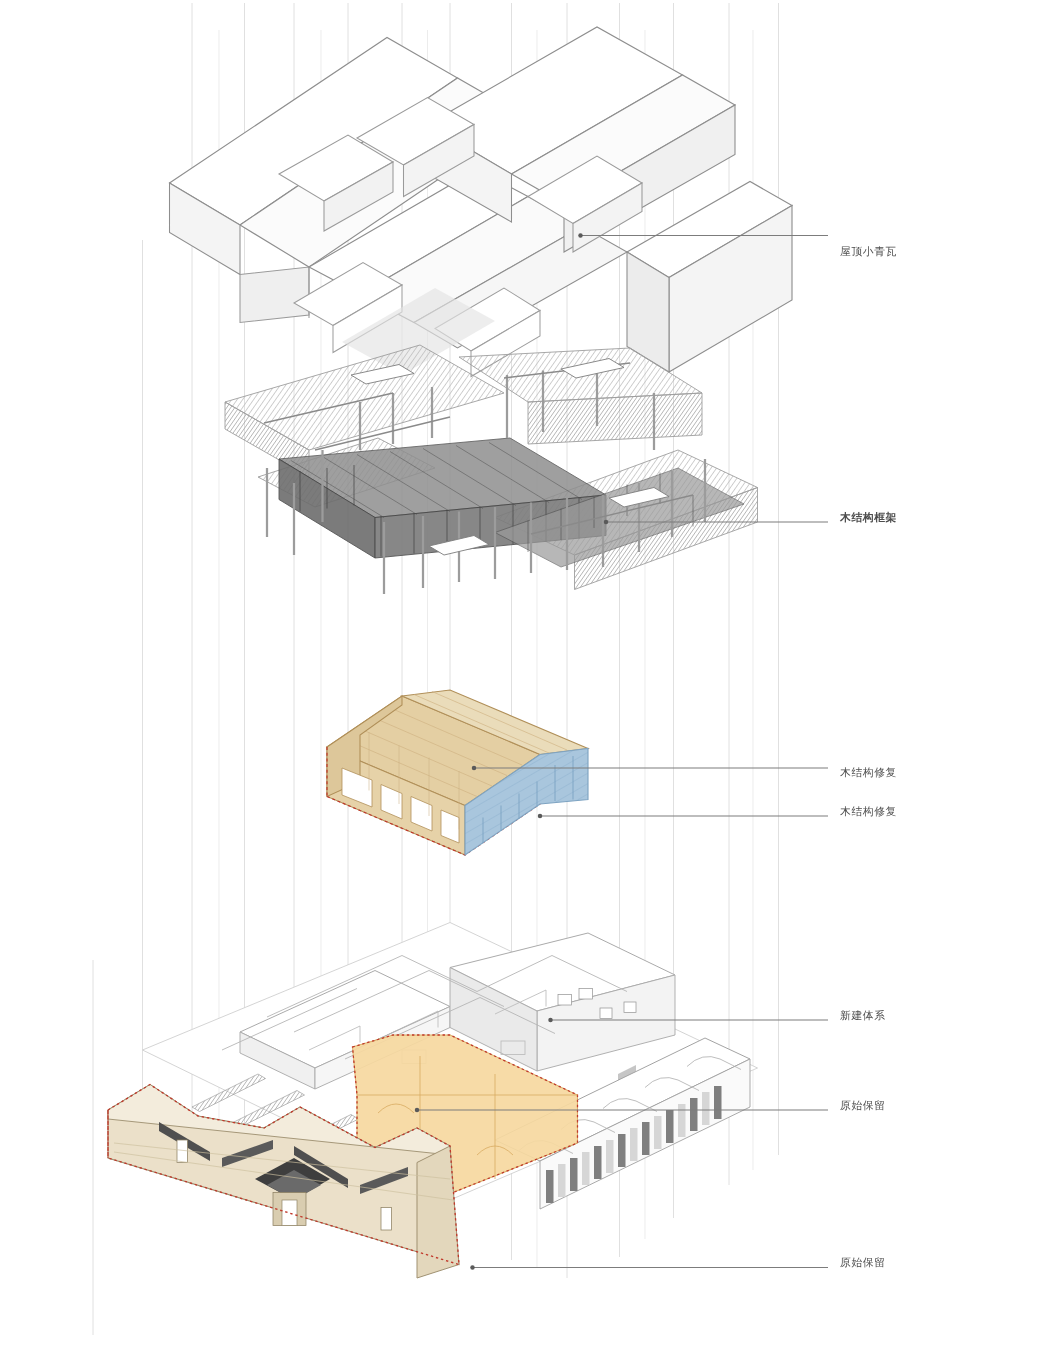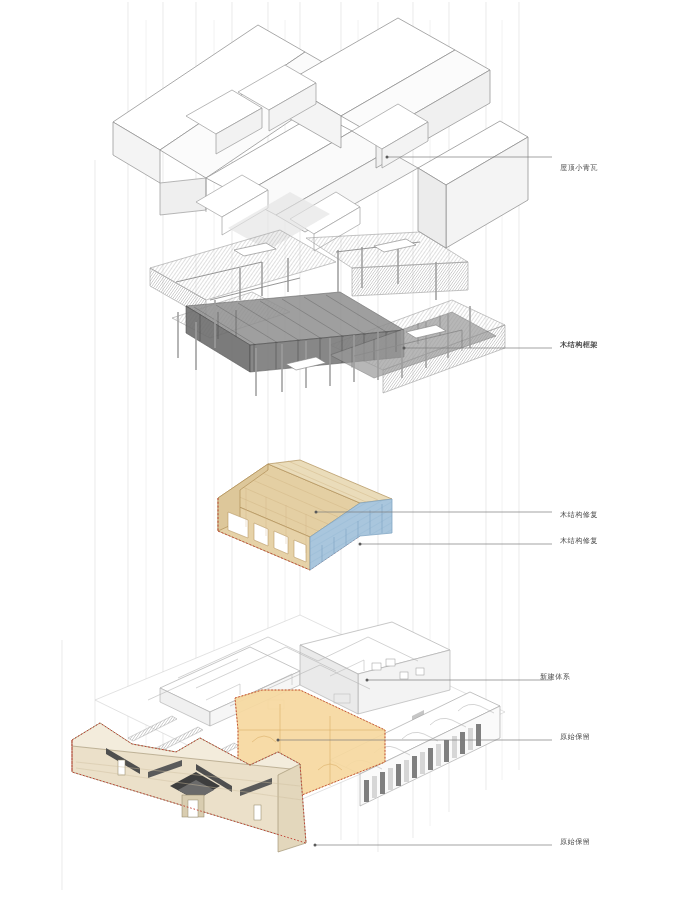--- a/index.html
+++ b/index.html
@@ -448,19 +448,19 @@
   </svg>
 
   <div class="lbl" style="left:560px; top:164px;">屋顶小青瓦</div>
 
   <div class="lbl" style="left:560px; top:341px;font-weight:bold;">木结构框架</div>
 
   <div class="lbl" style="left:560px; top:511px;">木结构修复</div>
 
   <div class="lbl" style="left:560px; top:537px;">木结构修复</div>
 
-  <div class="lbl" style="left:540px; top:673px;">新建体系</div>
+  <div class="lbl" style="left:560px; top:673px;">新建体系</div>
 
   <div class="lbl" style="left:560px; top:733px;">原始保留</div>
 
   <div class="lbl" style="left:560px; top:838px;">原始保留</div>
 
 </div>
 
 </body></html>

